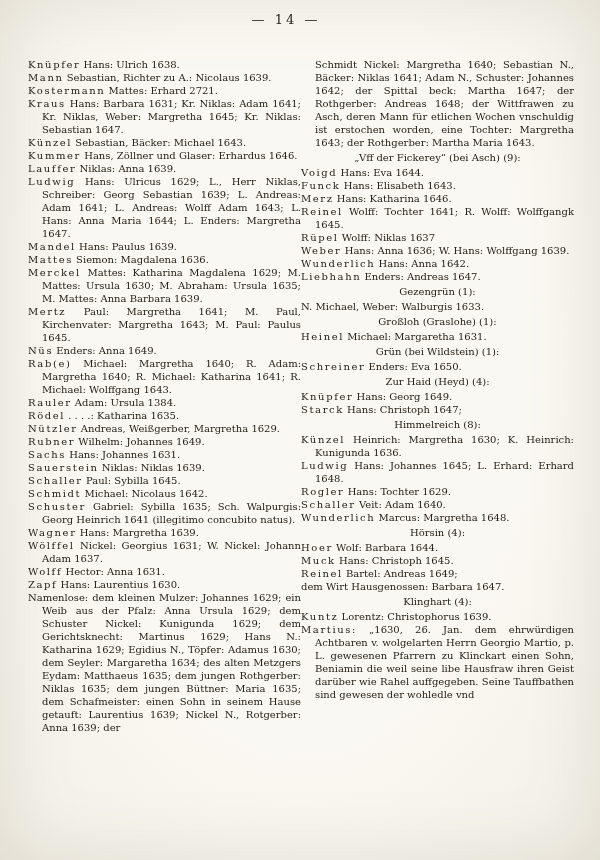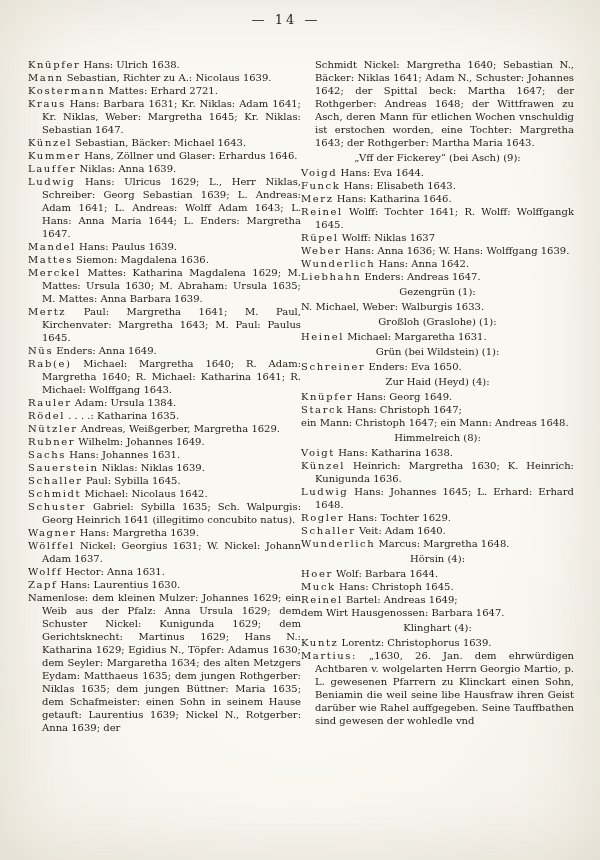--- a/index.html
+++ b/index.html
@@ -104,23 +104,21 @@
         <div class="entry"><span class="lead spaced">Liebhahn</span> <span>Enders: Andreas 1647.</span></div>
         <div class="heading"><span class="hname">Gezengrün</span><span> (1):</span></div>
         <div class="entry"><span>N. Michael, Weber: Walburgis 1633.</span></div>
         <div class="heading"><span class="hname">Großloh</span><span> (Graslohe) (1):</span></div>
         <div class="entry"><span class="lead spaced">Heinel</span> <span>Michael: Margaretha 1631.</span></div>
         <div class="heading"><span class="hname">Grün</span><span> (bei Wildstein) (1):</span></div>
         <div class="entry"><span class="lead spaced">Schreiner</span> <span>Enders: Eva 1650.</span></div>
         <div class="heading"><span class="hname">Zur Haid</span><span> (Heyd) (4):</span></div>
         <div class="entry"><span class="lead spaced">Knüpfer</span> <span>Hans: Georg 1649.</span></div>
         <div class="entry"><span class="lead spaced">Starck</span> <span>Hans: Christoph 1647;</span></div>
-        <div class="entry"><span>ein Mann: Christoph 1647; ein Mann: Andreas 1648.</span></div>
         <div class="heading"><span class="hname">Himmelreich</span><span> (8):</span></div>
-        <div class="entry"><span class="lead spaced">Voigt</span> <span>Hans: Katharina 1638.</span></div>
         <div class="entry"><span class="lead spaced">Künzel</span> <span>Heinrich: Margretha 1630; K. Heinrich: Kunigunda 1636.</span></div>
         <div class="entry"><span class="lead spaced">Ludwig</span> <span>Hans: Johannes 1645; L. Erhard: Erhard 1648.</span></div>
         <div class="entry"><span class="lead spaced">Rogler</span> <span>Hans: Tochter 1629.</span></div>
         <div class="entry"><span class="lead spaced">Schaller</span> <span>Veit: Adam 1640.</span></div>
         <div class="entry"><span class="lead spaced">Wunderlich</span> <span>Marcus: Margretha 1648.</span></div>
         <div class="heading"><span class="hname">Hörsin</span><span> (4):</span></div>
         <div class="entry"><span class="lead spaced">Hoer</span> <span>Wolf: Barbara 1644.</span></div>
         <div class="entry"><span class="lead spaced">Muck</span> <span>Hans: Christoph 1645.</span></div>
         <div class="entry"><span class="lead spaced">Reinel</span> <span>Bartel: Andreas 1649;</span></div>
         <div class="entry"><span>dem Wirt Hausgenossen: Barbara 1647.</span></div>

